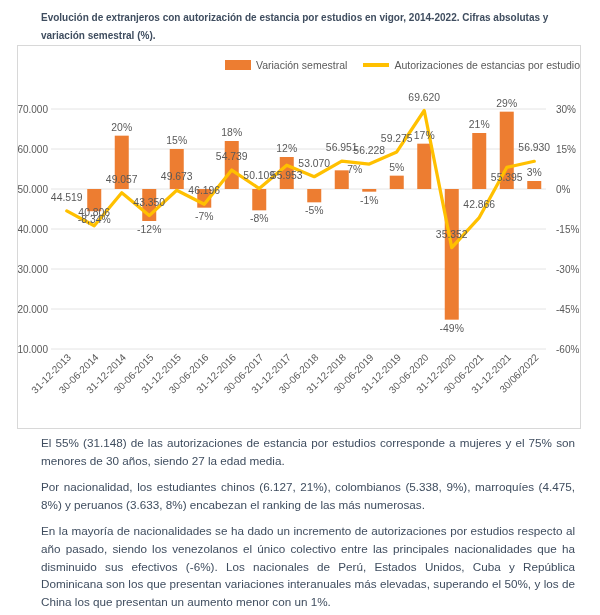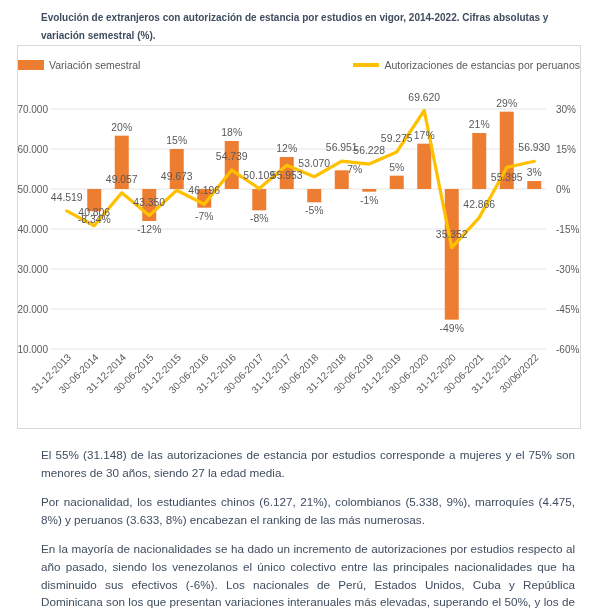--- a/index.html
+++ b/index.html
@@ -4,27 +4,27 @@
 <style>
   html,body{margin:0;padding:0;background:#ffffff;}
   body{width:600px;height:615px;position:relative;overflow:hidden;
        font-family:"Liberation Sans","DejaVu Sans",sans-serif;}
   .doc-title{position:absolute;left:41px;top:9px;width:537px;
        font-size:10px;font-weight:bold;line-height:17.5px;}
   .chart-card{position:absolute;left:17px;top:45px;width:562px;height:382px;
        background:#ffffff;border:1px solid #D8D8D8;box-sizing:content-box;}
   .chart-card svg{position:absolute;left:0;top:0;}
   .legend{position:absolute;left:0;right:0;top:13px;display:flex;
-       justify-content:space-between;gap:16px;align-items:center;}
+       justify-content:flex-end;gap:16px;align-items:center;}
   .legend-item{display:flex;align-items:center;gap:5px;font-size:10.5px;color:#595959;}
   .swatch-bar{display:inline-block;width:26px;height:10px;}
   .swatch-line{display:inline-block;width:26px;height:3.5px;}
   .body-text{position:absolute;left:41px;top:434px;width:534px;
        font-size:11.7px;line-height:17.6px;text-align:justify;}
-  .body-text p{margin:12px 0 9px 0;}
+  .body-text p{margin:0 0 9px 0;}
   svg text{font-family:"Liberation Sans","DejaVu Sans",sans-serif;}
 </style>
 </head>
 <body style="color: rgb(63, 77, 95);">
 
 <div>
 
   <div class="doc-title">Evolución de extranjeros con autorización de estancia por estudios en vigor, 2014-2022. Cifras absolutas y variación semestral (%).</div>
 
   <div class="chart-card">
@@ -122,21 +122,21 @@
         <text x="488.75" y="135.42" text-anchor="middle" font-size="10.4" fill="#595959">55.395</text>
         <text x="516.25" y="105.28000000000003" text-anchor="middle" font-size="10.4" fill="#595959">56.930</text>
       </svg>
     <div class="legend">
       <div class="legend-item">
         <span class="swatch-bar" style="background: rgb(237, 125, 49);"></span>
         <span>Variación semestral</span>
       </div>
       <div class="legend-item">
         <span class="swatch-line" style="background: rgb(255, 192, 0);"></span>
-        <span>Autorizaciones de estancias por peruanos</span>
+        <span>Autorizaciones de estancias por estudio</span>
       </div>
     </div>
   </div>
 
   <div class="body-text">
     <p>El 55% (31.148) de las autorizaciones de estancia por estudios corresponde a mujeres y el 75% son menores de 30 años, siendo 27 la edad media.</p>
     <p>Por nacionalidad, los estudiantes chinos (6.127, 21%), colombianos (5.338, 9%), marroquíes (4.475, 8%) y peruanos (3.633, 8%) encabezan el ranking de las más numerosas.</p>
     <p>En la mayoría de nacionalidades se ha dado un incremento de autorizaciones por estudios respecto al año pasado, siendo los venezolanos el único colectivo entre las principales nacionalidades que ha disminuido sus efectivos (-6%). Los nacionales de Perú, Estados Unidos, Cuba y República Dominicana son los que presentan variaciones interanuales más elevadas, superando el 50%, y los de China los que presentan un aumento menor con un 1%.</p>
   </div>
 

